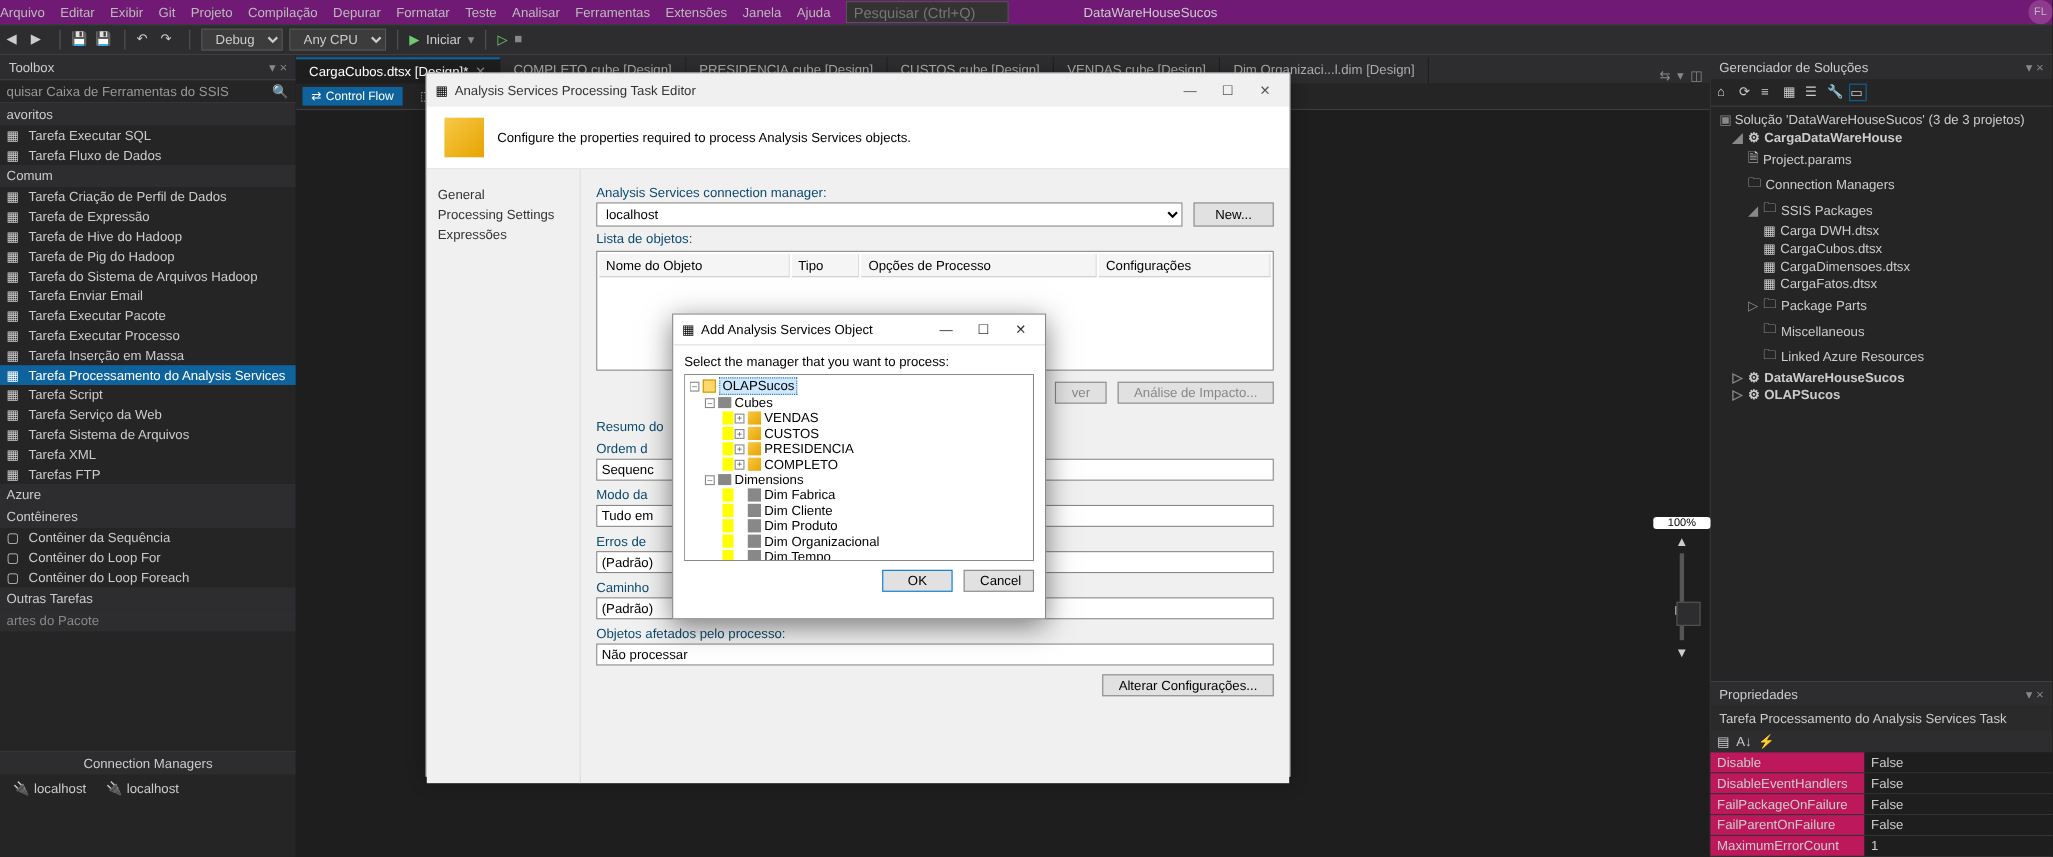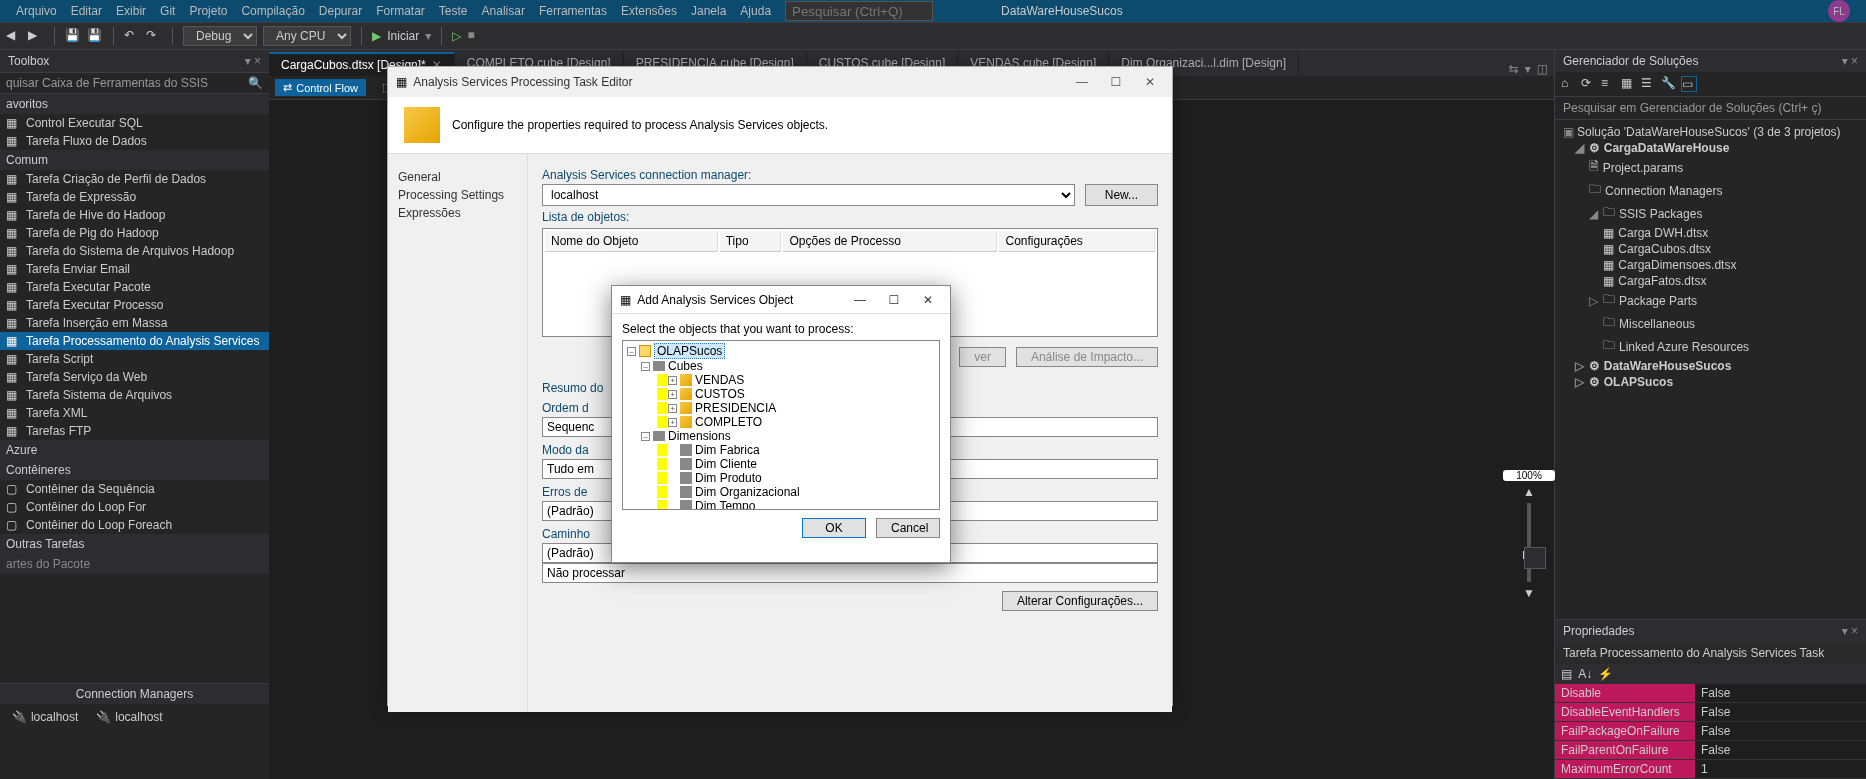--- a/index.html
+++ b/index.html
@@ -1,18 +1,18 @@
 <!DOCTYPE html>
 <html><head>
 <meta charset="utf-8">
 <style>
 * { box-sizing: border-box; margin: 0; padding: 0; font-family: "Segoe UI", Tahoma, sans-serif; }
 body { background: #1e1e1e; color: #ccc; font-size: 12px; width: 1866px; height: 779px; overflow: hidden; position: relative; }
 
-.menubar { display: flex; align-items: center; height: 22px; background: #0c4a6e; padding: 0 16px; gap: 14px; color: #ccc; }
+.menubar { display: flex; align-items: center; height: 22px; background: #701a75; padding: 0 0; gap: 14px; color: #ccc; }
 .menubar span { color: #bbb; }
 
 .toolbar-row { display: flex; align-items: center; height: 28px; background: #2d2d30; padding: 0 6px; gap: 6px; border-bottom: 1px solid #3e3e42; border-top: 1px solid #3e3e42;}
 .toolbar-row .btn { background:#3c3c3c; border:1px solid #555; padding:1px 8px; color:#ccc; font-size:12px;}
 .toolbar-row .play { color:#6fc96f; }
 .toolbar-sep { width:1px; height:18px; background:#555; margin:0 4px;}
 .toolbar-icon { width:16px; height:16px; display:inline-block; color:#ccc;}
 .searchbox { margin-left: auto; background:#333; border:1px solid #555; width:148px; height:20px;}
 
 .main-layout { display:flex; height: calc(779px - 50px); }
@@ -159,21 +159,21 @@
       <span style="float:right; color:#888;">▾ ×</span>
     </div>
     <div class="toolbox-search">
       <span>quisar Caixa de Ferramentas do SSIS</span>
         <span>🔍</span>
     </div>
     <div class="toolbox-list">
       <div class="toolbox-group">avoritos</div>
       <div class="toolbox-item">
           <span class="toolbox-icon">▦</span>
-          <span>Control Executar SQL</span>
+          <span>Tarefa Executar SQL</span>
         </div>
       <div class="toolbox-item">
           <span class="toolbox-icon">▦</span>
           <span>Tarefa Fluxo de Dados</span>
         </div>
       <div class="toolbox-group">Comum</div>
       <div id="comum-list">
           <div class="toolbox-item">
             <span class="toolbox-icon">▦</span>
             <span>Tarefa Criação de Perfil de Dados</span>
@@ -312,21 +312,20 @@
     </div>
     <div class="sol-toolbar">
       <span class="ti">⌂</span>
       <span class="ti">⟳</span>
       <span class="ti">≡</span>
       <span class="ti">▦</span>
       <span class="ti">☰</span>
       <span class="ti">🔧</span>
       <span class="ti" style="border:1px solid #0e639c;">▭</span>
     </div>
-    <div class="sol-search"><span>Pesquisar em Gerenciador de Soluções (Ctrl+ ç)</span></div>
     <div class="tree" style="flex:1; overflow:auto;">
       <div class="tree-row">
           <span class="expander">▣</span>
           <span>Solução 'DataWareHouseSucos' (3 de 3 projetos)</span>
         </div>
       <div class="tree-row bold tree-indent1">
           <span class="expander">◢</span>
           <span>⚙</span>
           <span>CargaDataWareHouse</span>
         </div>
@@ -467,38 +466,39 @@
       <label>Resumo do</label>
       <div class="summary-grid">
         <label>Ordem d</label>
         <input class="win-input" readonly="" value="Sequenc" style="">
         <label>Modo da</label>
         <input class="win-input" readonly="" value="Tudo em" style="">
         <label>Erros de</label>
         <input class="win-input" readonly="" value="(Padrão)" style="">
         <label>Caminho</label>
         <input class="win-input" readonly="" value="(Padrão)" style="">
+        <label>Objetos afetados pelo processo:</label>
         <input class="win-input" readonly="" value="Não processar" style="">
       </div>
       <div class="alter-btn-row">
         <button class="win-btn">Alterar Configurações...</button>
       </div>
     </div>
   </div>
 </div>
 
 <div class="dlg-add">
   <div class="tb">
     <span>▦</span>
     <span class="title">Add Analysis Services Object</span>
     <span class="winbtn">—</span>
     <span class="winbtn">☐</span>
     <span class="winbtn">✕</span>
   </div>
-  <div class="instr">Select the objects that you want to process:</div>
+  <div class="instr">Select the manager that you want to process:</div>
   <div class="tree-box">
     <div class="node">
         <span class="plusminus">–</span>
         <span class="db-mini"></span>
         <span class="hilite">OLAPSucos</span>
       </div>
     <div class="node" style="padding-left:16px;">
         <span class="plusminus">–</span>
         <span class="fold-mini"></span>
         <span>Cubes</span>

